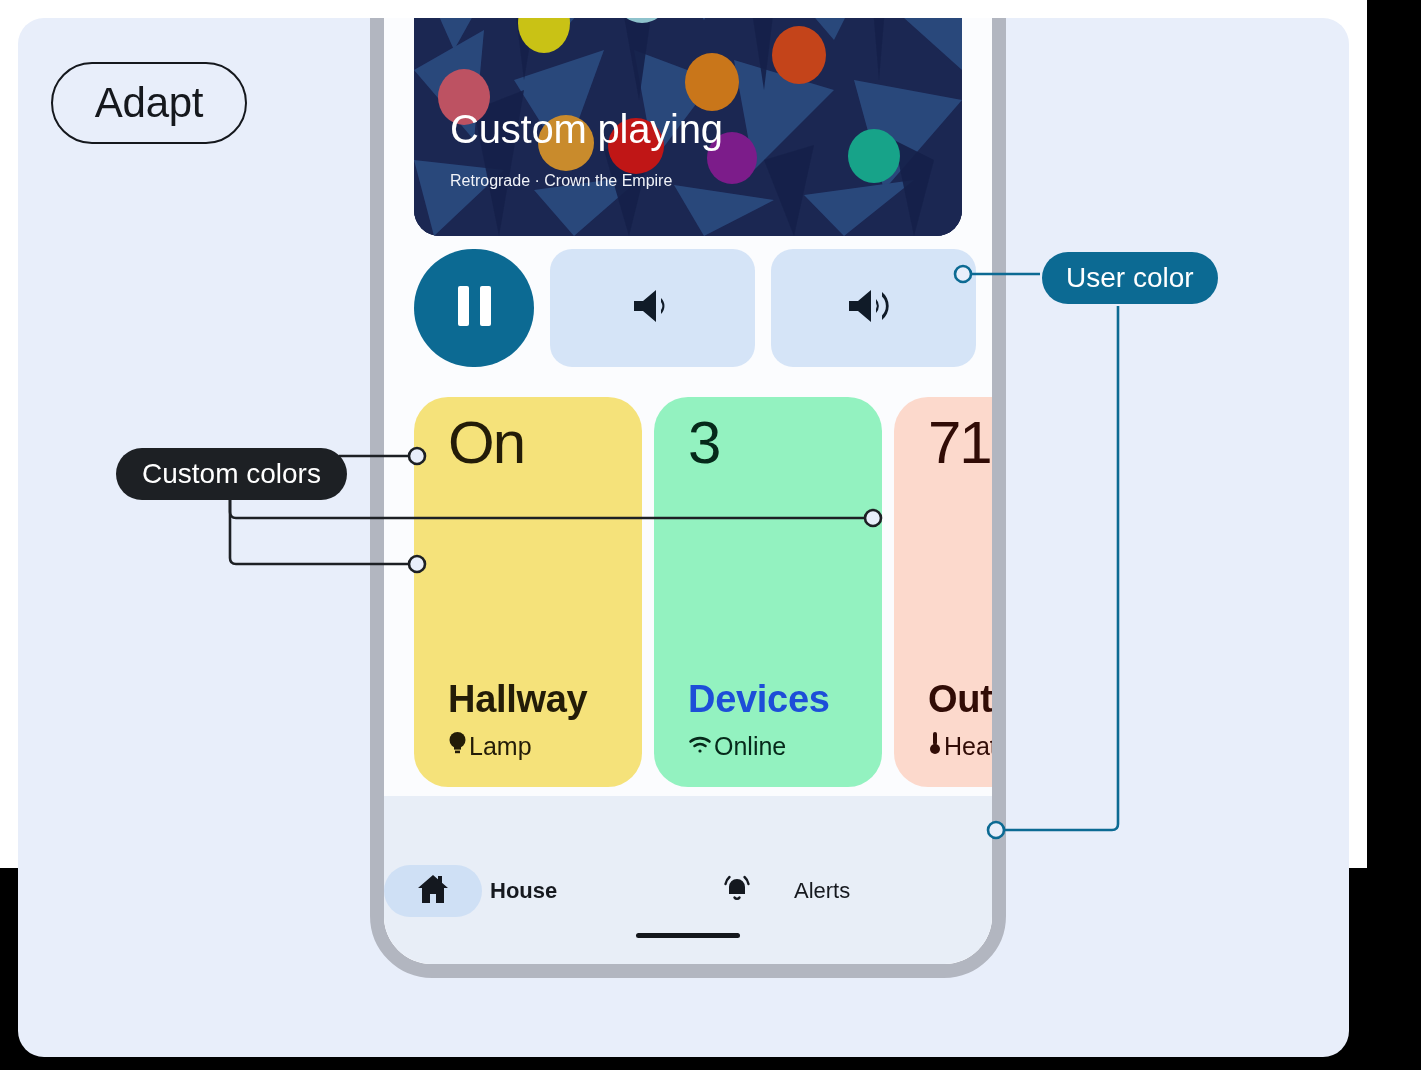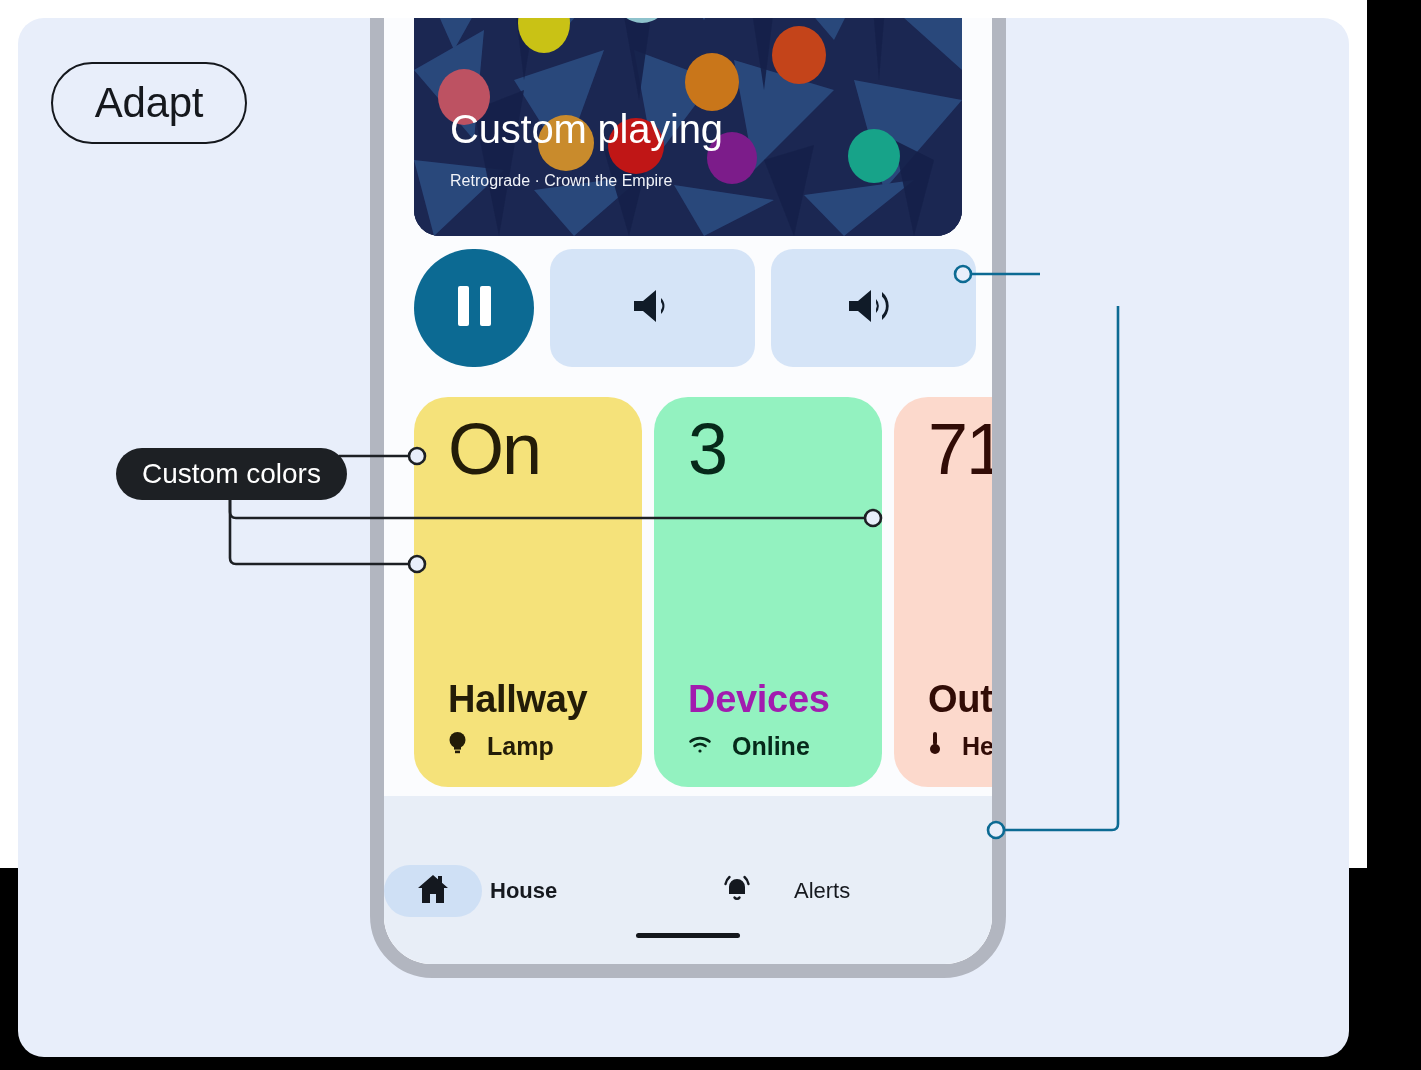--- a/index.html
+++ b/index.html
@@ -163,42 +163,42 @@
     height: 390px;
     border-radius: 34px;
     position: relative;
     flex: none;
     overflow: hidden;
   }
   .tile-value {
     position: absolute;
     left: 34px;
     top: 16px;
-    font-size: 72px;
+    font-size: 60px;
     line-height: 1;
     letter-spacing: -2px;
   }
   .tile-name {
     position: absolute;
     left: 34px;
     bottom: 66px;
     font-size: 38px;
     font-weight: 700;
     letter-spacing: -0.3px;
     white-space: nowrap;
   }
   .tile-status {
     position: absolute;
     left: 34px;
     bottom: 26px;
     font-size: 25px;
-    font-weight: 700;
-    display: flex;
-    align-items: center;
-    gap: 20px;
+    font-weight: 400;
+    display: flex;
+    align-items: center;
+    gap: 2px;
     white-space: nowrap;
   }
 
   
   #bottom-nav {
     position: absolute;
     left: 0;
     bottom: 0;
     width: 100%;
     height: 168px;
@@ -373,21 +373,21 @@
                     <circle cx="9.5" cy="9" r="8" fill="currentColor"></circle>
                     <rect x="6" y="16" width="7" height="2.6" fill="currentColor"></rect>
                     <rect x="7" y="19.6" width="5" height="2.6" fill="currentColor"></rect>
                   </svg>
               </span>
               <span>Lamp</span>
             </div>
           </div>
           <div class="tile" id="tile1" style="background: rgb(147, 242, 192); color: rgb(6, 41, 26);">
             <div class="tile-value" style="color: rgb(6, 41, 26);">3</div>
-            <div class="tile-name" style="color: #a21caf;">Devices</div>
+            <div class="tile-name" style="color: #1d4ed8;">Devices</div>
             <div class="tile-status" style="color: rgb(6, 41, 26);">
               <span>
                 <svg width="24" height="20" viewBox="0 0 24 20" fill="none" stroke="currentColor" stroke-width="2.6" stroke-linecap="round">
                   <path d="M2.5 6.5 A15 15 0 0 1 21.5 6.5"></path>
                   <path d="M6.5 11 A9.5 9.5 0 0 1 17.5 11"></path>
                   <circle cx="12" cy="16" r="1.6" fill="currentColor" stroke="none"></circle>
                 </svg>
               </span>
               <span>Online</span>
             </div>
@@ -454,16 +454,19 @@
           <path d="M952 256 H1022"></path>
           <path d="M1100 288 V806 q0 6 -6 6 H984"></path>
         </g>
         <circle cx="945" cy="256" r="8" fill="#e8eefa" stroke="#0c6a93" stroke-width="2.6"></circle>
         <circle cx="978" cy="812" r="8" fill="#e8eefa" stroke="#0c6a93" stroke-width="2.6"></circle>
       </svg>
 
       <div class="anno-pill" id="anno-custom" style="background: rgb(29, 32, 36);">
         <span>Custom colors</span>
       </div>
+      <div class="anno-pill" id="anno-user" style="background: rgb(12, 106, 147);">
+        <span>User color</span>
+      </div>
     </div>
 
   </div>
 </div>
 
 </body></html>

